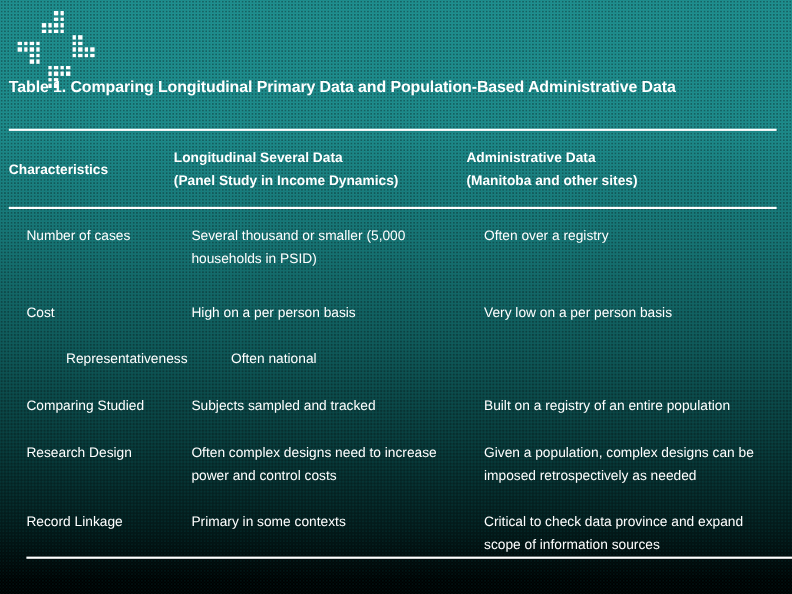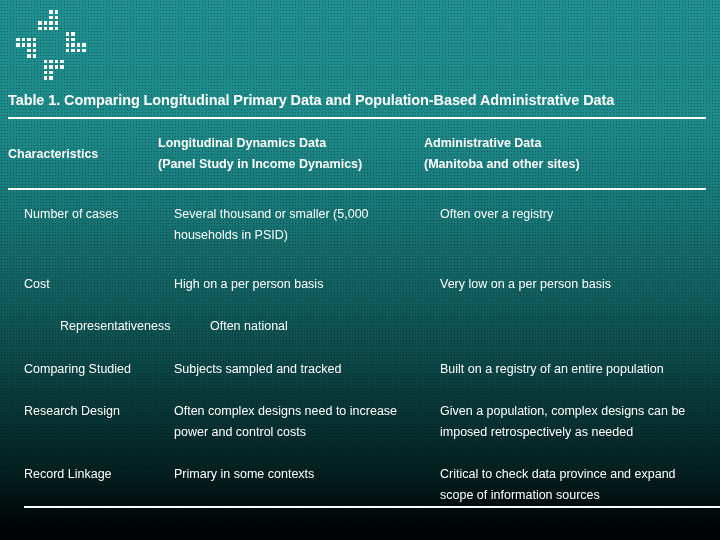--- a/index.html
+++ b/index.html
@@ -43,21 +43,21 @@
     position: absolute;
     width: 3.6px;
     height: 3.6px;
     background: #ffffff;
   }
 
   
   .title {
     position: absolute;
     left: 8px;
-    top: 92px;
+    top: 72px;
     width: 704px;
     font-size: 14.5px;
     font-weight: bold;
     letter-spacing: -0.1px;
     white-space: nowrap;
   }
   .rule {
     position: absolute;
     left: 8px;
     width: 698px;
@@ -162,21 +162,21 @@
 
   <div class="title">Table 1. Comparing Longitudinal Primary Data and Population-Based Administrative Data</div>
 
   <div class="rule title-rule"></div>
 
   <div class="thead">
       <div class="hcell">
         <div>Characteristics</div>
       </div>
       <div class="hcell">
-        <div>Longitudinal Dynamics Data</div>
+        <div>Longitudinal Several Data</div>
         <div>(Panel Study in Income Dynamics)</div>
       </div>
       <div class="hcell">
         <div>Administrative Data</div>
         <div>(Manitoba and other sites)</div>
       </div>
     </div>
 
   <div class="tbody">
       <div class="trow" style="min-height: 70px;">

